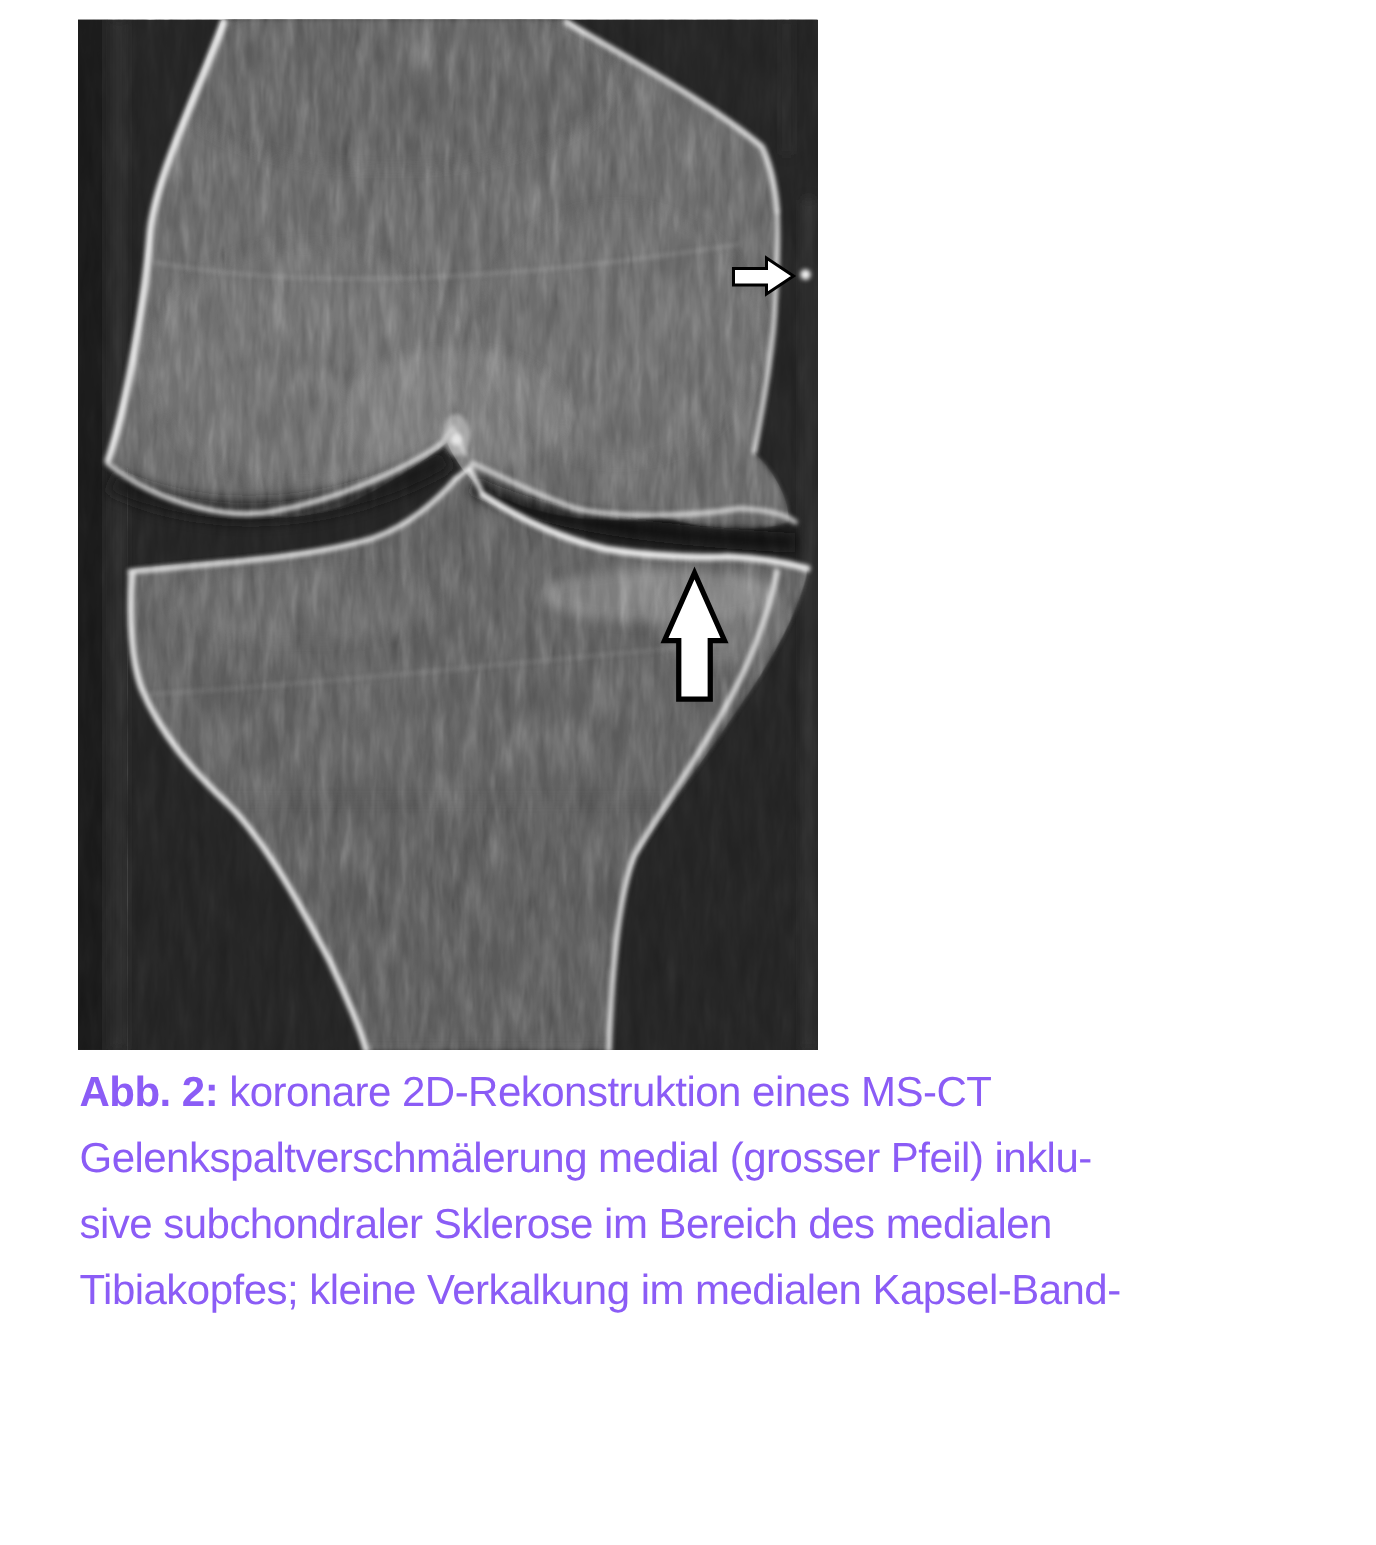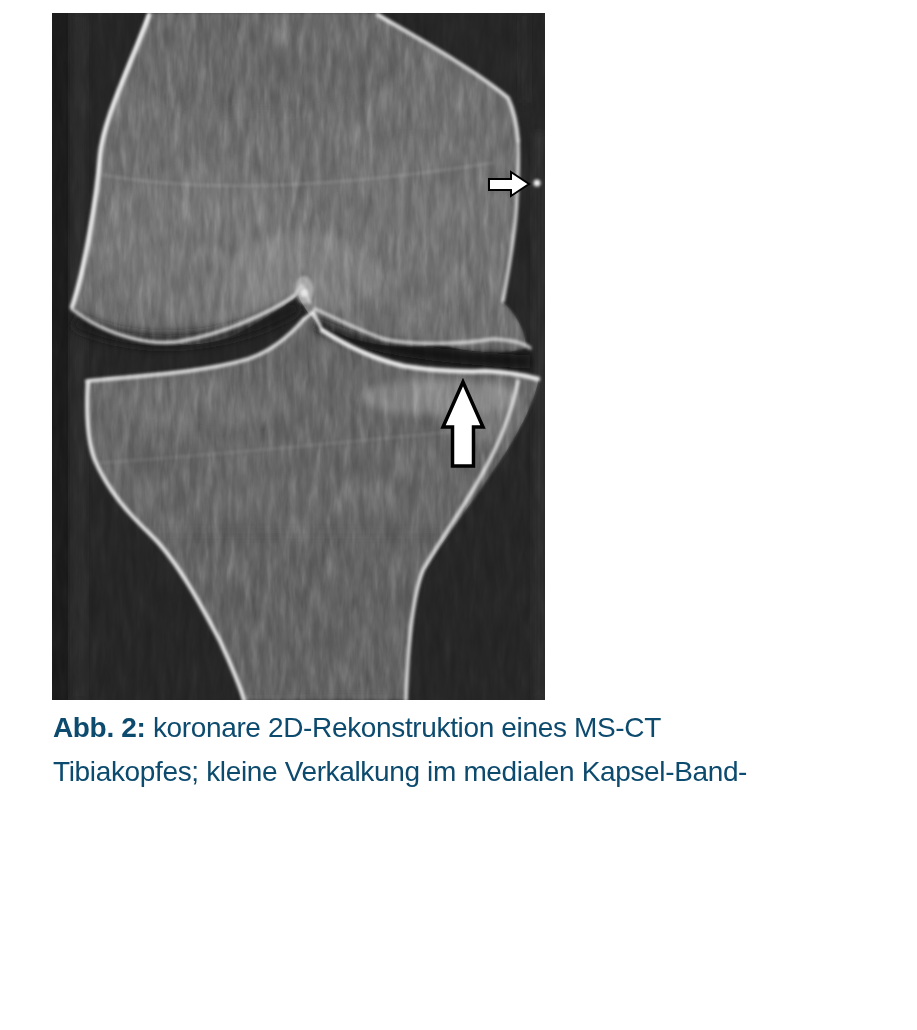--- a/index.html
+++ b/index.html
@@ -31,21 +31,21 @@
   }
   .ct-image svg { display: block; }
   figcaption.caption {
     position: absolute;
     left: 53px;
     top: 706px;
     width: 860px;
     font-size: 28px;
     line-height: 44px;
     letter-spacing: -0.35px;
-    color: #0c4a6e;
+    color: #8b5cf6;
     font-weight: 400;
   }
   .caption .cap-line { display: block; white-space: nowrap; }
   .caption b.cap-label { font-weight: 700; }
 </style>
 </head>
 <body>
 
 <div class="page">
   <figure class="ct-figure">
@@ -138,17 +138,19 @@
           <rect width="493" height="687" filter="url(#grain)" style="mix-blend-mode:soft-light" opacity="0.35"></rect>
 
           <path d="M411,369 L391,414 L400.5,414 L400.5,453 L421.5,453 L421.5,414 L431,414 Z" fill="#ffffff" stroke="#000000" stroke-width="3.5" stroke-linejoin="miter"></path>
           <path d="M437,166 L459,166 L459,159 L477,171 L459,183 L459,177 L437,177 Z" fill="#ffffff" stroke="#000000" stroke-width="2" stroke-linejoin="miter"></path>
         </g>
       </svg>
     </div>
 
     <figcaption class="caption">
       <span class="cap-line"><b class="cap-label">Abb. 2:</b> <span>koronare 2D-Rekonstruktion eines MS-CT</span></span>
+      <span class="cap-line">Gelenkspaltverschmälerung medial (grosser Pfeil) inklu-</span>
+      <span class="cap-line">sive subchondraler Sklerose im Bereich des medialen</span>
       <span class="cap-line">Tibiakopfes; kleine Verkalkung im medialen Kapsel-Band-</span>
     </figcaption>
 
   </figure>
 </div>
 
 </body></html>

